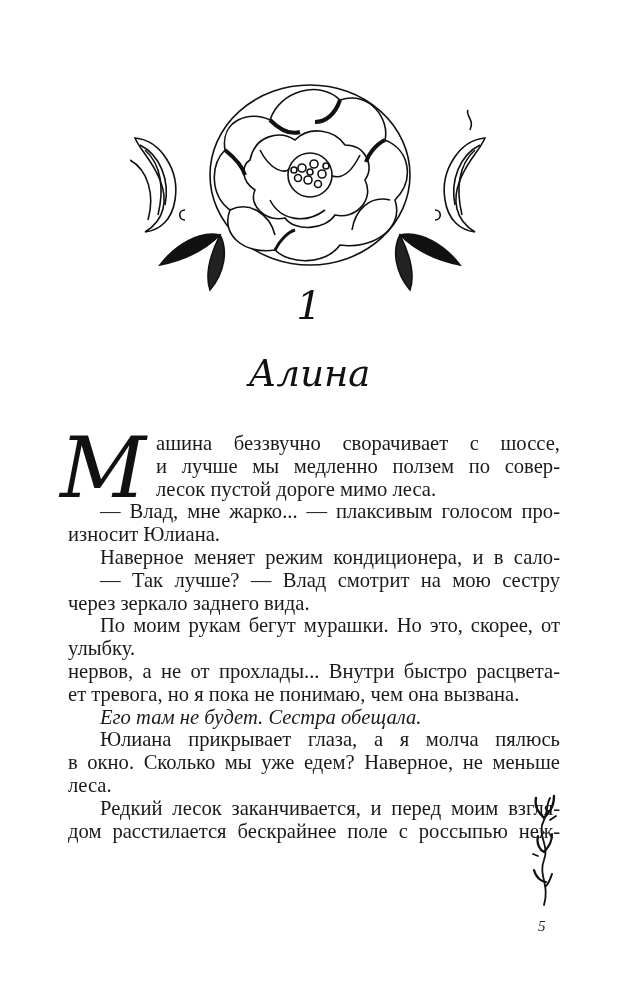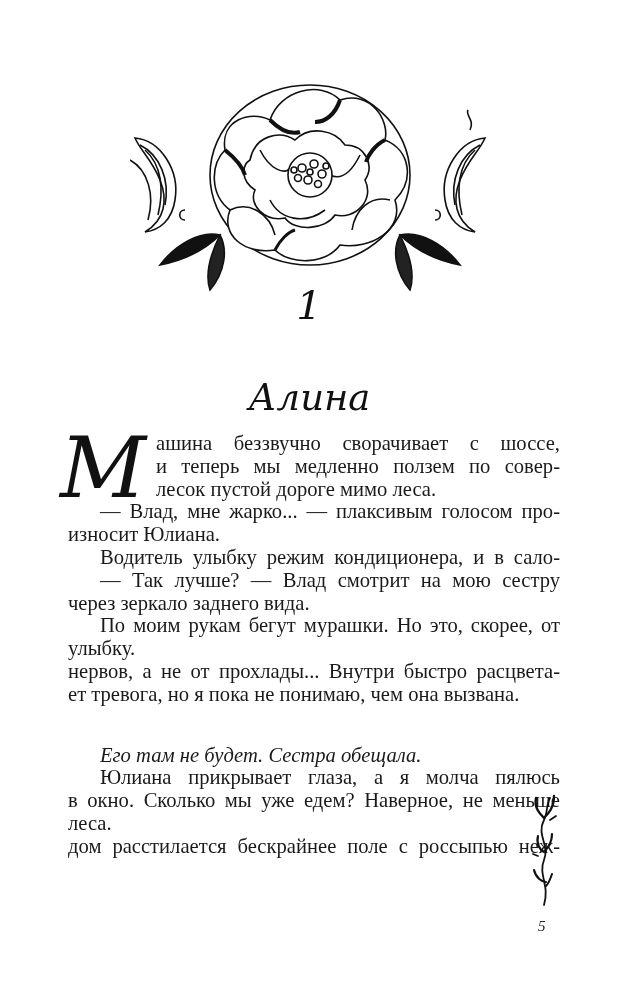--- a/index.html
+++ b/index.html
@@ -1,26 +1,26 @@
 <!DOCTYPE html>
 <html><head>
 <meta charset="utf-8">
 <style>
   html, body { margin: 0; padding: 0; background: #ffffff; }
   body { width: 619px; height: 1000px; position: relative; overflow: hidden; color: #1a1a1a; font-family: "Liberation Serif", serif; }
   .page { position: absolute; inset: 0; }
   .ornament { position: absolute; left: 130px; top: 50px; width: 360px; height: 245px; }
   .chapter-num { position: absolute; left: 0; right: 0; top: 282px; text-align: center; font-family: "DejaVu Serif", serif; font-style: italic; font-size: 40px; font-weight: 300; color: #111; letter-spacing: 1px; }
-  .chapter-title { position: absolute; left: 0; right: 0; top: 352px; text-align: center; font-family: "DejaVu Serif", serif; font-style: italic; font-size: 37px; color: #111; margin-top: 24px; }
+  .chapter-title { position: absolute; left: 0; right: 0; top: 352px; text-align: center; font-family: "DejaVu Serif", serif; font-style: italic; font-size: 37px; color: #111; }
   .body-text { position: absolute; left: 68px; top: 432px; width: 492px; font-size: 20.6px; line-height: 22.8px; text-align: justify; }
   .line { display: block; white-space: nowrap; height: 22.8px; text-align-last: justify; }
   .line.last { text-align-last: left; }
   .line.ind { padding-left: 32px; }
   .line.drop { padding-left: 88px; }
-  .italic { font-style: italic; margin-top: 38px; }
+  .italic { font-style: italic; }
   .dropcap { position: absolute; left: -8px; top: -6px; font-family: "DejaVu Serif", serif; font-style: italic; font-size: 84px; line-height: 84px; color: #111; }
   .vine { position: absolute; left: 530px; top: 790px; width: 32px; height: 120px; }
   .page-number { position: absolute; left: 538px; top: 918px; font-family: "Liberation Serif", serif; font-style: italic; font-size: 15px; color: #222; }
 </style>
 </head>
 <body>
 
 <div class="page">
 
   <svg class="ornament" viewBox="0 0 360 245" xmlns="http://www.w3.org/2000/svg">
@@ -73,35 +73,36 @@
       <path d="M305 160 C312 160 312 170 305 170"></path>
     </g>
   </svg>
 
   <div class="chapter-num">1</div>
   <div class="chapter-title">Алина</div>
 
   <div class="body-text">
     <span class="dropcap">М</span>
     <span class="line drop">ашина беззвучно сворачивает с шоссе,</span>
-    <span class="line drop">и теперь мы медленно ползем по совер-</span>
+    <span class="line drop">и лучше мы медленно ползем по совер-</span>
     <span class="line drop last">лесок пустой дороге мимо леса.</span>
     <span class="line ind">— Влад, мне жарко... — плаксивым голосом про-</span>
     <span class="line last">износит Юлиана.</span>
-    <span class="line ind">Водитель улыбку режим кондиционера, и в сало-</span>
+    <span class="line ind">Наверное меняет режим кондиционера, и в сало-</span>
     <span class="line ind">— Так лучше? — Влад смотрит на мою сестру</span>
     <span class="line last">через зеркало заднего вида.</span>
     <span class="line ind">По моим рукам бегут мурашки. Но это, скорее, от</span>
     <span class="line last">улыбку.</span>
     <span class="line">нервов, а не от прохлады... Внутри быстро расцвета-</span>
     <span class="line last">ет тревога, но я пока не понимаю, чем она вызвана.</span>
     <span class="line ind last italic">Его там не будет. Сестра обещала.</span>
     <span class="line ind">Юлиана прикрывает глаза, а я молча пялюсь</span>
     <span class="line">в окно. Сколько мы уже едем? Наверное, не меньше</span>
     <span class="line last">леса.</span>
+    <span class="line ind">Редкий лесок заканчивается, и перед моим взгля-</span>
     <span class="line">дом расстилается бескрайнее поле с россыпью неж-</span>
   </div>
 
   <svg class="vine" viewBox="0 0 32 120" xmlns="http://www.w3.org/2000/svg">
     <g fill="none" stroke="#111" stroke-width="1.8" stroke-linecap="round">
       <path d="M14 115 C20 95 8 85 14 70 C20 55 6 45 14 30 C18 22 16 15 20 8"></path>
       <path d="M6 8 C4 18 10 24 14 28 C18 24 24 18 24 6" stroke-width="2.4"></path>
       <path d="M8 46 C6 54 10 60 14 62 C18 58 22 52 22 44" stroke-width="2.2"></path>
       <path d="M4 80 C6 88 12 92 16 92" stroke-width="2.2"></path>
       <path d="M22 84 C20 90 18 94 16 96" stroke-width="2"></path>

